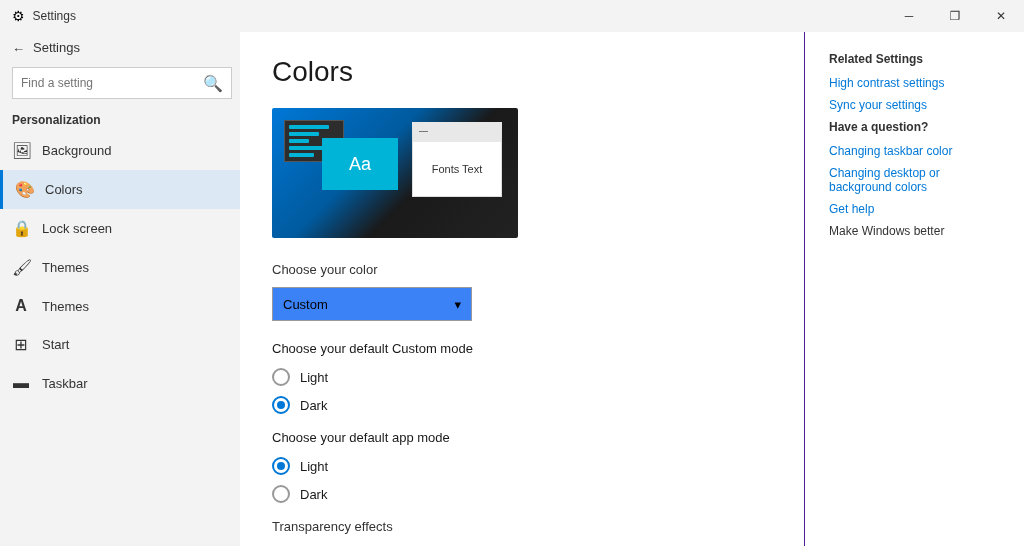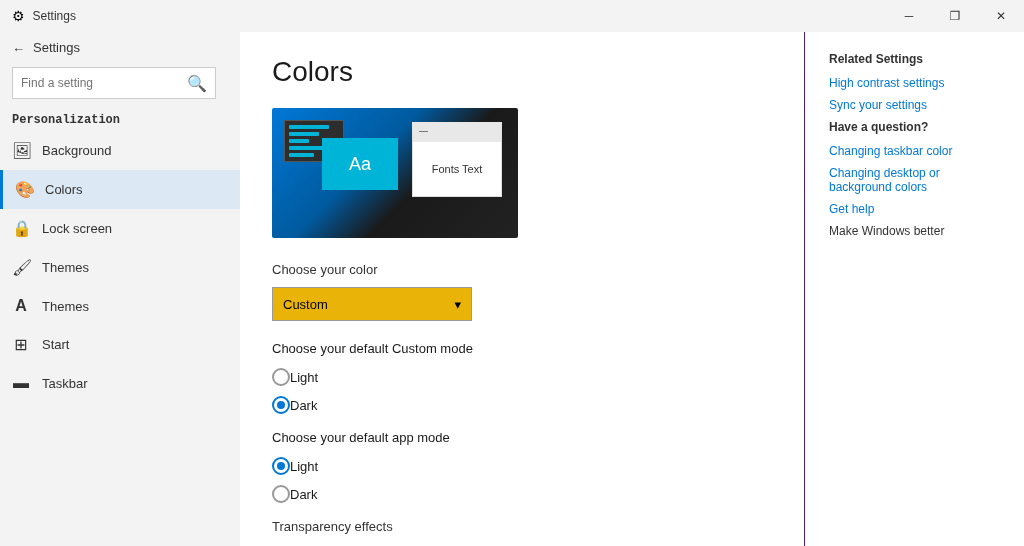--- a/index.html
+++ b/index.html
@@ -62,41 +62,40 @@
     .sidebar-back {
       display: flex;
       align-items: center;
       gap: 8px;
       padding: 8px 12px;
       cursor: pointer;
       font-size: 13px;
       color: #333;
     }
     .sidebar-search {
-      margin: 4px 24px 8px 12px;
+      margin: 4px 8px 8px 12px;
       display: flex;
       align-items: center;
       background: white;
       border: 1px solid #ccc;
       height: 32px;
       padding: 0 8px;
     }
     .sidebar-search input {
       border: none;
       outline: none;
       flex: 1;
       font-size: 12px;
       background: transparent;
     }
     .sidebar-section-label {
       padding: 6px 12px 4px 12px;
       font-size: 12px;
       font-weight: 600;
       color: #333;
-      font-family: Liberation Mono, monospace;
     }
     .sidebar-item {
       display: flex;
       align-items: center;
       gap: 12px;
       padding: 10px 12px;
       cursor: pointer;
       font-size: 13px;
       color: #333;
     }
@@ -198,35 +197,36 @@
       margin-top: 4px;
     }
     .dropdown {
       display: flex;
       align-items: center;
       justify-content: space-between;
       width: 200px;
       height: 32px;
       border: 1px solid #999;
       padding: 16px 10px;
-      background: #eab308;
+      background: #3b82f6;
       cursor: pointer;
       font-size: 13px;
       margin-bottom: 20px;
     }
     .radio-group { margin-bottom: 6px; }
     .radio-label {
       font-size: 13px;
       color: #1a1a1a;
       margin-bottom: 12px;
       font-weight: 400;
     }
     .radio-item {
       display: flex;
       align-items: center;
+      gap: 10px;
       margin-bottom: 10px;
       cursor: pointer;
     }
     .radio-circle {
       width: 18px;
       height: 18px;
       border-radius: 50%;
       border: 2px solid #999;
       display: flex;
       align-items: center;

